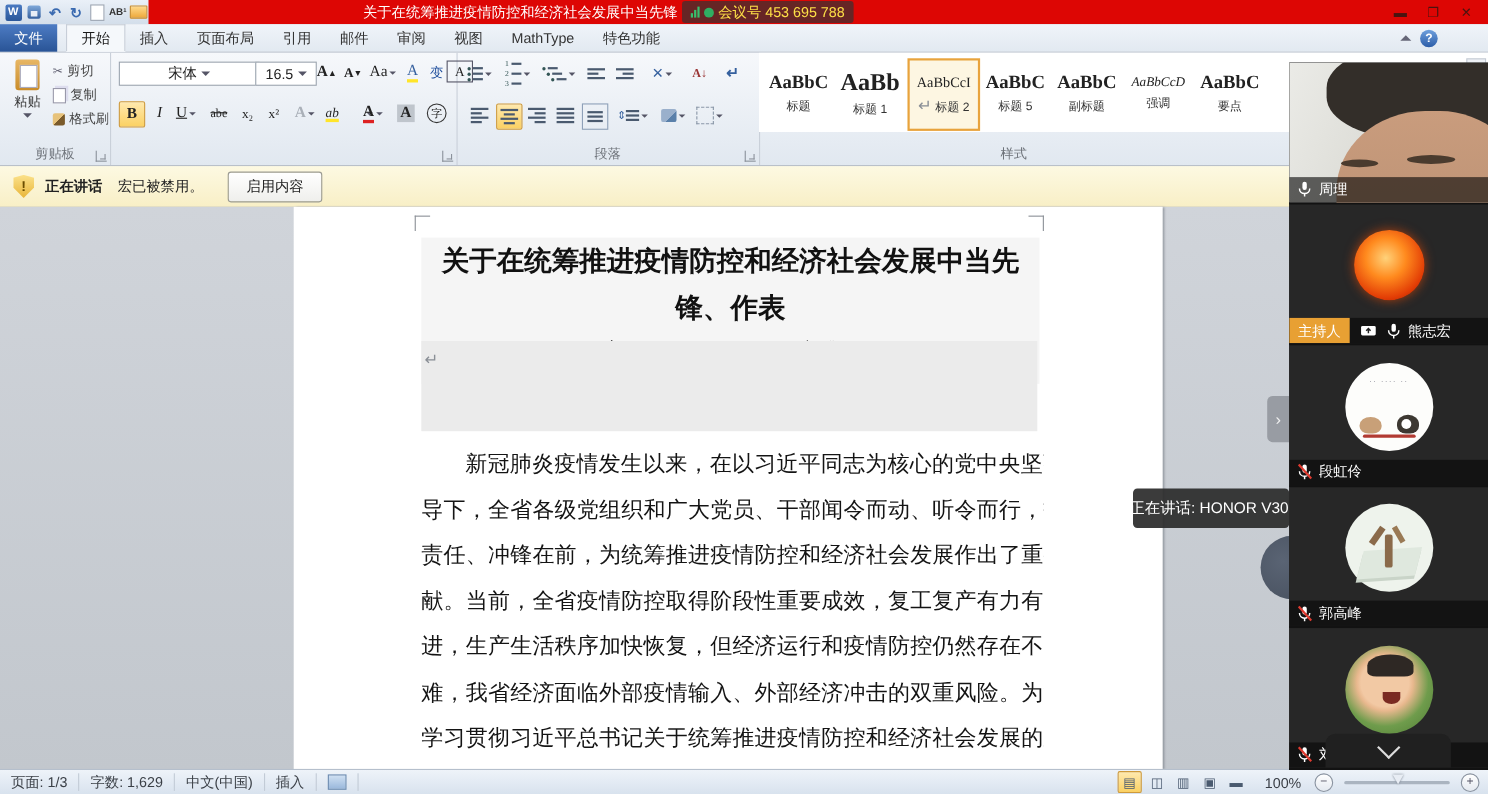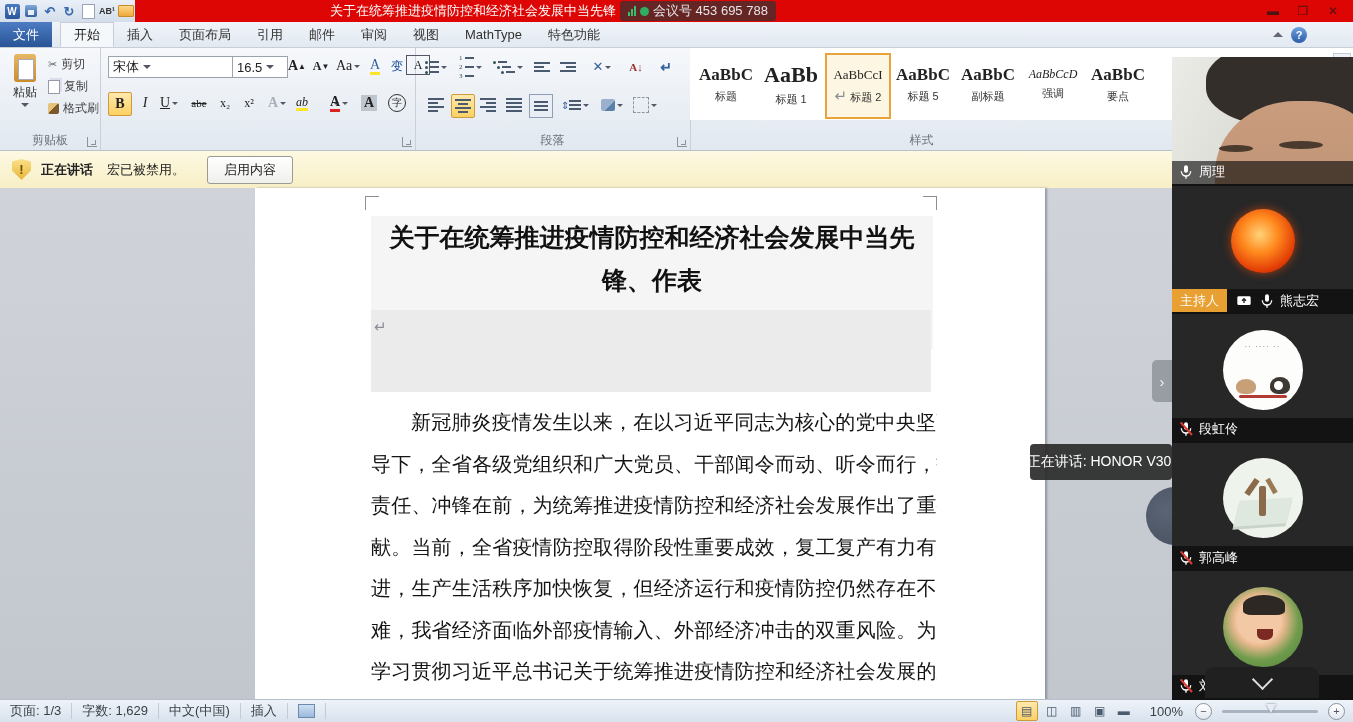--- a/index.html
+++ b/index.html
@@ -15,21 +15,21 @@
   .undo{color:#3a6ab0;font-size:13px;font-weight:bold;}
   .docico{width:11px;height:13px;background:#fff;border:1px solid #9aa4b2;}
   .ab1{font-size:9px;font-weight:bold;color:#333;}
   .folder{width:14px;height:10px;background:linear-gradient(#ffd98a,#eda93c);border:1px solid #c98c2a;border-radius:1px;}
   .qsep{width:1px;height:14px;background:#aab6c4;margin:0 2px;}
   .qdrop{width:0;height:0;border-left:4px solid transparent;border-right:4px solid transparent;border-top:4px solid #556;}
   .redband{position:absolute;left:135px;top:0;right:0;height:22px;background:#dd0604;color:#fff;
            display:flex;align-items:center;font-size:13px;white-space:nowrap;}
   .t-left{margin-left:195px;}
   .meet-pill{display:flex;align-items:center;gap:4px;background:rgba(55,50,50,.72);border-radius:3px;
-             padding:1px 8px;margin:0 4px;color:#e5e5e5;}
+             padding:1px 8px;margin:0 4px;color:#fde047;}
   .sigbars{display:flex;align-items:flex-end;gap:1px;height:10px;}
   .sigbars i{width:2px;background:#37c06d;display:block;}
   .sigbars i:nth-child(1){height:4px}.sigbars i:nth-child(2){height:7px}.sigbars i:nth-child(3){height:10px}
   .gdot{width:9px;height:9px;border-radius:50%;background:#2fae62;}
   .winctl{margin-left:auto;display:flex;align-items:center;gap:14px;padding-right:12px;color:#4a1410;font-size:12px;}
   .winbtn{width:16px;text-align:center;cursor:default;}
   
   .tabrow{position:absolute;left:0;top:22px;width:100%;height:25px;background:linear-gradient(#f0f4f9,#e2e9f1);
           border-bottom:1px solid #c7ced8;display:flex;align-items:stretch;font-size:13px;color:#333;}
   .filetab{background:linear-gradient(#4d7cc4,#295496);color:#fff;padding:0 13px;display:flex;align-items:center;margin-right:8px;}
@@ -49,21 +49,21 @@
   .paste-big{position:absolute;left:6px;top:6px;width:38px;height:74px;display:flex;flex-direction:column;align-items:center;gap:2px;font-size:12px;color:#333;}
   .clipico{width:22px;height:28px;background:linear-gradient(#e8b765,#c98c2a);border-radius:3px;position:relative;}
   .clipico:after{content:"";position:absolute;left:4px;top:5px;width:14px;height:19px;background:#fff;border:1px solid #aab;}
   .smallbtns{position:absolute;left:48px;top:8px;display:flex;flex-direction:column;gap:5px;font-size:12px;color:#444;}
   .sbtn{display:flex;align-items:center;gap:4px;}
   .cutico{color:#667;font-size:11px;}
   .copyico{width:10px;height:12px;border:1px solid #99a;background:#fff;box-shadow:2px -2px 0 #dde;}
   .brushico{width:11px;height:11px;background:linear-gradient(135deg,#e7c27a 50%,#7a5a2a 50%);border-radius:2px;}
   
   .combo{position:absolute;height:20px;background:#fff;border:1px solid #9aa3ae;font-size:13px;color:#222;
-         display:flex;align-items:center;padding:0 4px;justify-content:flex-start;}
+         display:flex;align-items:center;padding:0 4px;justify-content:center;}
   .dd{width:0;height:0;border-left:4px solid transparent;border-right:4px solid transparent;border-top:4px solid #556;margin-left:4px;}
   .ibtn{position:absolute;height:22px;min-width:22px;display:flex;align-items:center;justify-content:center;
         font-size:14px;color:#222;font-family:"Liberation Serif",serif;}
   .hl{background:linear-gradient(#ffe9ae,#fbd163);border:1px solid #cf9a3a;border-radius:2px;}
   .tiny-dd{width:0;height:0;border-left:3px solid transparent;border-right:3px solid transparent;border-top:3px solid #556;margin-left:2px;}
   .u-b{text-decoration:underline;}
   .red-under{border-bottom:3px solid #d22;line-height:1;}
   .yel-under{border-bottom:3px solid #ffe52a;line-height:1;}
   .shadeA{background:#bfc5cc;padding:0 3px;}
   .circ-char{border:1px solid #333;border-radius:50%;width:16px;height:16px;font-size:10px;display:flex;align-items:center;justify-content:center;font-family:"Liberation Sans",sans-serif;}
@@ -91,21 +91,21 @@
   .msgbar{position:absolute;left:0;top:151px;width:100%;height:37px;background:linear-gradient(#fdf9e2,#f8efc6);
           border-bottom:1px solid #cfc79c;display:flex;align-items:center;font-size:13px;color:#222;}
   .shield{width:19px;height:21px;margin:0 10px 0 12px;background:linear-gradient(#fbe18a,#e8b53a);
           clip-path:polygon(50% 0,100% 12%,100% 55%,50% 100%,0 55%,0 12%);display:flex;align-items:center;justify-content:center;
           color:#6b4d00;font-weight:bold;font-size:13px;}
   .msg-title{font-weight:bold;margin-right:14px;}
   .enablebtn{margin-left:22px;background:linear-gradient(#fff,#efefec);border:1px solid #9b9b93;border-radius:3px;
              padding:4px 16px;font-size:13px;color:#222;}
   
   .docarea{position:absolute;left:0;top:188px;right:0;bottom:22px;background:linear-gradient(#d0d4da,#c2c7cd);}
-  .page{position:absolute;left:255px;top:0;width:790px;height:512px;background:#fff;
+  .page{position:absolute;left:267px;top:0;width:790px;height:512px;background:#fff;
         box-shadow:2px 0 2px rgba(90,95,105,.5);}
   .cropmark{position:absolute;width:13px;height:13px;}
   .crop-l{left:110px;top:8px;border-left:1px solid #8a8f96;border-top:1px solid #8a8f96;}
   .crop-r{left:668px;top:8px;border-right:1px solid #8a8f96;border-top:1px solid #8a8f96;}
   .doctitle{position:absolute;left:116px;top:28px;width:562px;text-align:center;font-family:"Liberation Serif",serif;
             font-weight:bold;font-size:25px;color:#111;line-height:43px;background:#f5f5f5;}
   .retmark{color:#8a8f96;font-size:15px;font-weight:normal;}
   .cursor{position:absolute;left:119px;top:36px;width:2px;height:28px;background:#000;}
   .shadedblk{position:absolute;left:116px;top:122px;width:560px;height:82px;background:#ebebeb;font-family:"Liberation Serif",serif;}
   .blk-ret{position:absolute;left:3px;top:8px;}

